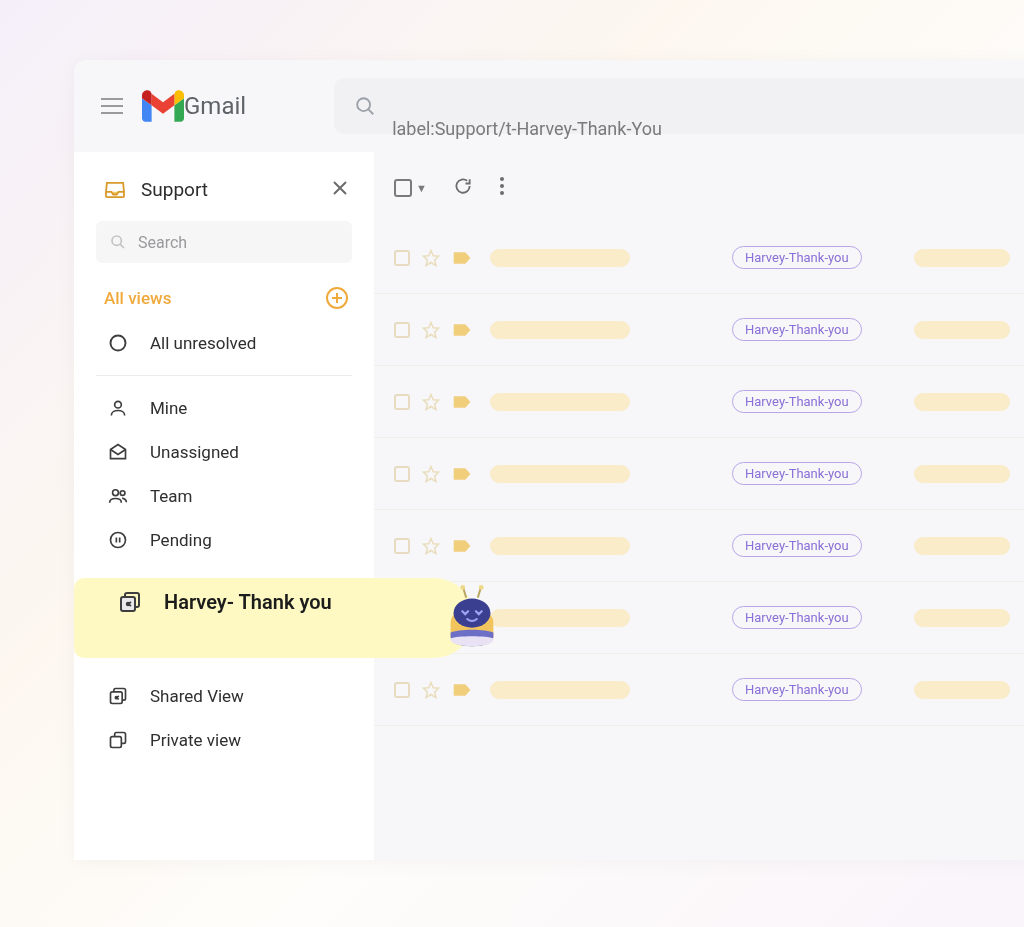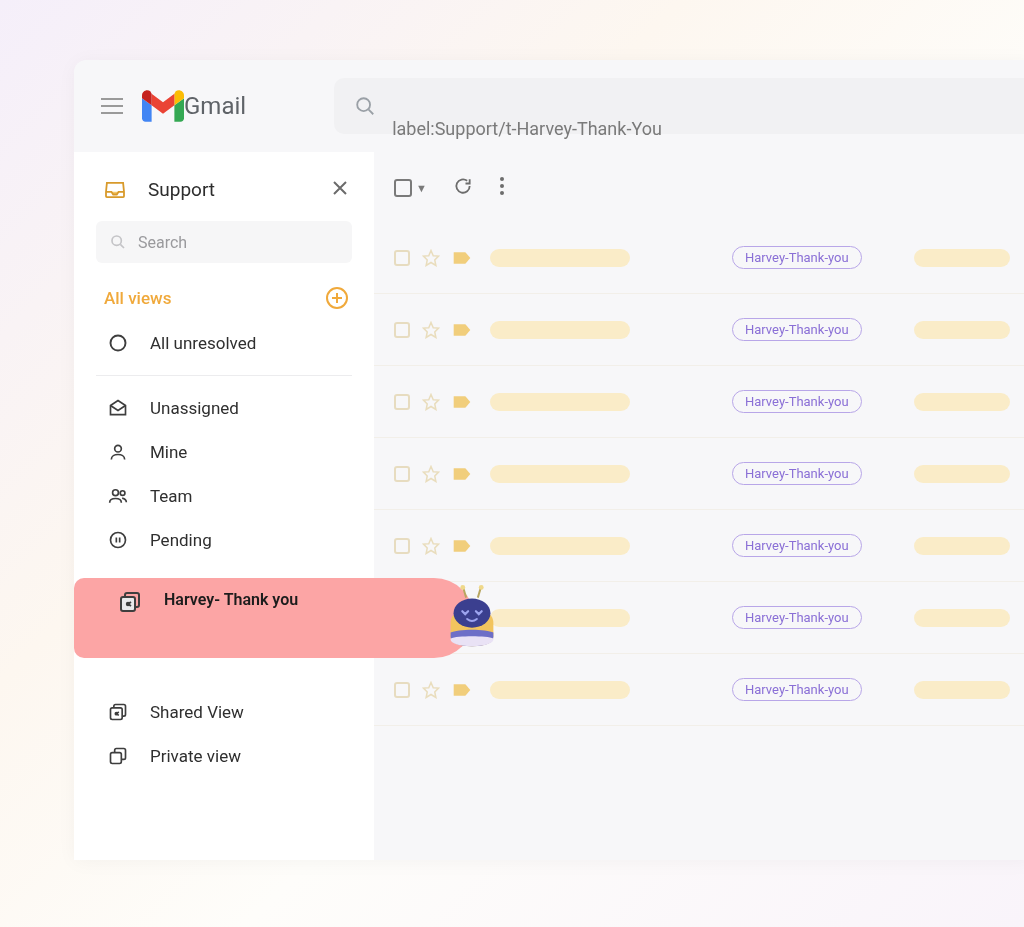--- a/index.html
+++ b/index.html
@@ -56,21 +56,21 @@
   .sidebar {
     width: 300px;
     background: #ffffff;
     padding: 20px 0 0 0;
     position: relative;
   }
   .sb-top {
     display: flex; align-items: center; justify-content: space-between;
     padding: 6px 26px 14px 30px;
   }
-  .sb-top-left { display: flex; align-items: center; gap: 22px; }
+  .sb-top-left { display: flex; align-items: center; gap: 15px; }
   .sb-top-left svg { color: #e8a23a; }
   .sb-top-label { font-size: 19px; color: #2d2d2d; }
   .sb-close { color: #6b6b6b; cursor: pointer; }
 
   .sb-search {
     margin: 6px 22px 14px 22px;
     background: #f6f6f7;
     border-radius: 6px;
     height: 42px;
     display: flex; align-items: center;
@@ -96,31 +96,31 @@
     display:flex; gap: 22px;
     padding: 12px 26px 12px 34px;
     color: #2f2f2f;
     font-size: 17px;
     cursor: pointer;
   }
   .sb-item svg { color: #3e3e3e; flex-shrink: 0; }
   .sb-divider { height:1px; background:#ececee; margin: 10px 22px; }
 
   .sb-item.active {
-    background: #fca5a5;
+    background: #fef9c3;
     border-radius: 10px 40px 40px 10px;
     width: 400px;
     height: 80px;
     padding-left: 44px;
-    font-size: 16px;
+    font-size: 20px;
     font-weight: 600;
     color: #1c1c1c;
     position: relative;
     z-index: 5;
-    margin: 16px 0 32px 0;
+    margin: 16px 0 16px 0;
   }
   .harvey-bot {
     position: absolute;
     right: -32px;
     top: 6px;
     width: 68px; height: 68px;
   }
 
   .main {
     flex: 1;
@@ -227,31 +227,31 @@
         <svg width="20" height="20" viewBox="0 0 24 24" fill="none" stroke="currentColor" stroke-width="2.3">
             <circle cx="12" cy="12" r="9"></circle>
           </svg>
         <span>All unresolved</span>
       </div>
 
       <div class="sb-divider"></div>
 
       <div class="sb-item">
         <svg width="20" height="20" viewBox="0 0 24 24" fill="none" stroke="currentColor" stroke-width="2">
+            <circle cx="12" cy="8" r="4"></circle>
+            <path d="M4 21c0-4 4-6 8-6s8 2 8 6"></path>
+          </svg>
+        <span>Mine</span>
+      </div>
+      <div class="sb-item">
+        <svg width="20" height="20" viewBox="0 0 24 24" fill="none" stroke="currentColor" stroke-width="2">
             <path d="M3 9l9-6 9 6v11H3z"></path>
             <path d="M3 9l9 6 9-6"></path>
           </svg>
         <span>Unassigned</span>
-      </div>
-      <div class="sb-item">
-        <svg width="20" height="20" viewBox="0 0 24 24" fill="none" stroke="currentColor" stroke-width="2">
-            <circle cx="12" cy="8" r="4"></circle>
-            <path d="M4 21c0-4 4-6 8-6s8 2 8 6"></path>
-          </svg>
-        <span>Mine</span>
       </div>
       <div class="sb-item">
         <svg width="20" height="20" viewBox="0 0 24 24" fill="none" stroke="currentColor" stroke-width="2">
             <circle cx="9" cy="8" r="3.5"></circle>
             <path d="M2 20c0-3.3 3.1-5 7-5s7 1.7 7 5"></path>
             <circle cx="17.5" cy="8.5" r="2.8"></circle>
             <path d="M17 14.5c2.8.5 5 2 5 5"></path>
           </svg>
         <span>Team</span>
       </div>

